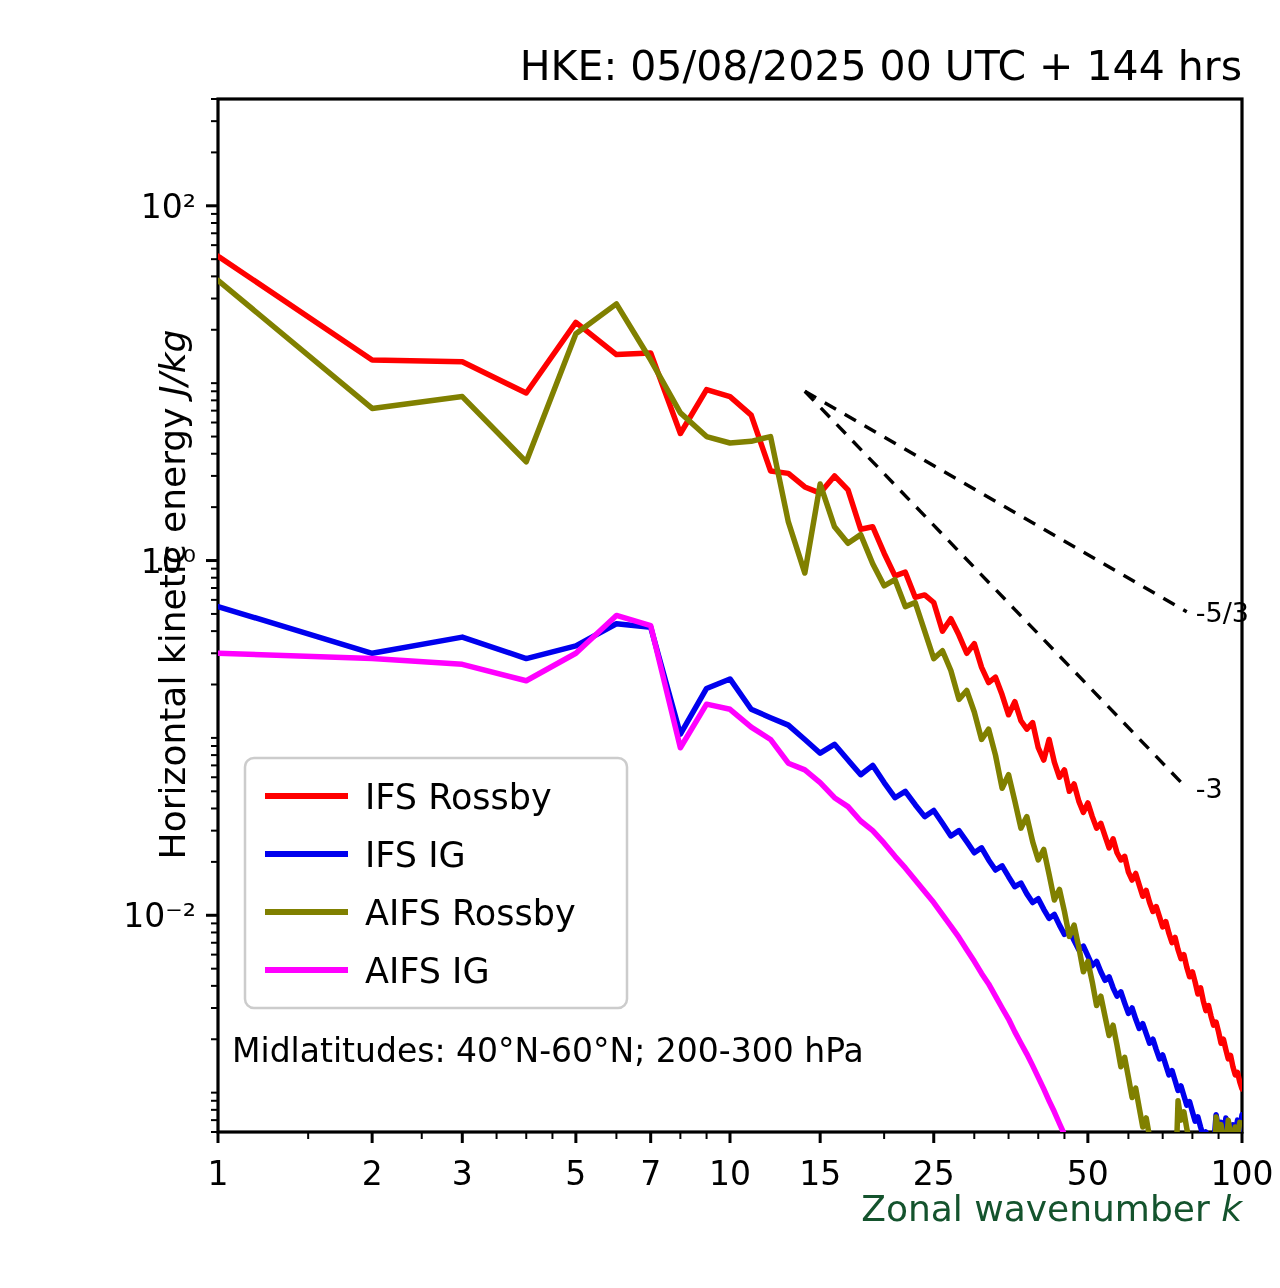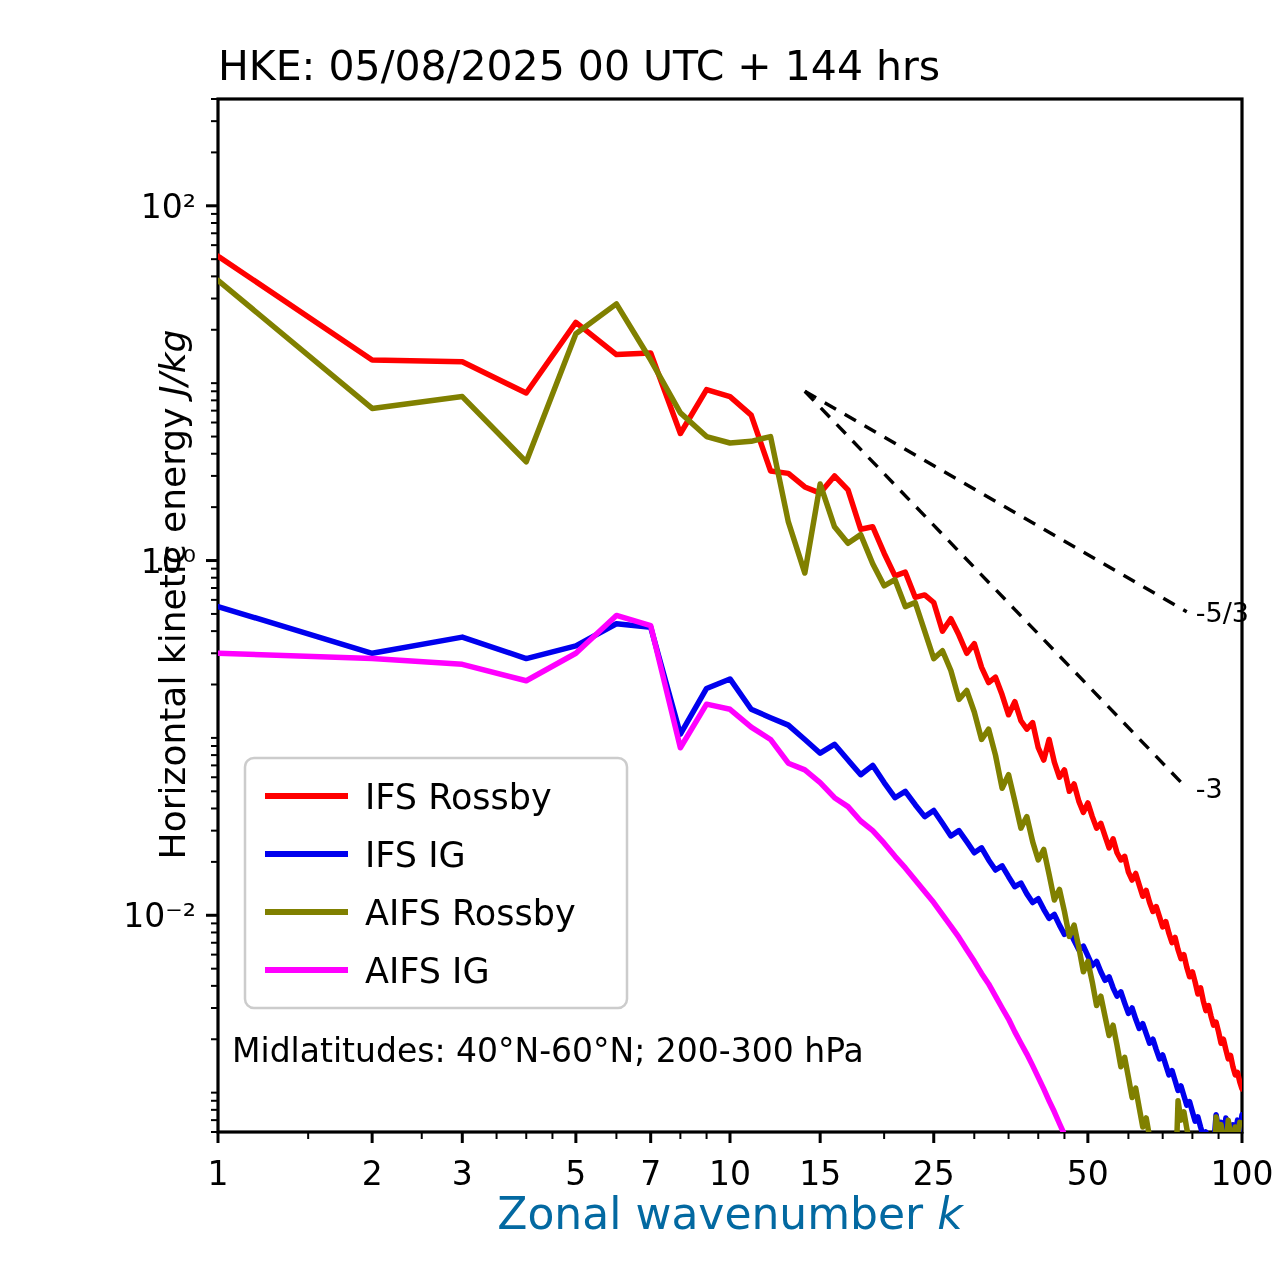--- a/index.html
+++ b/index.html
@@ -17,21 +17,21 @@
     position: relative;
     width: 1280px;
     height: 1288px;
     background: #ffffff;
   }
   #chart-title {
     position: absolute;
     left: 218px;
     top: 42px;
     width: 1024px;
-    text-align: left;
+    text-align: right;
     font-size: 41px;
     color: #000000;
     font-family: "DejaVu Sans", sans-serif;
     white-space: nowrap;
   }
   #ylabel {
     position: absolute;
     left: -278px;
     top: 574px;
     width: 900px;
@@ -40,23 +40,23 @@
     font-size: 36px;
     color: #000000;
     white-space: nowrap;
   }
   #ylabel .units { font-style: italic; }
   #xlabel {
     position: absolute;
     left: 218px;
     top: 1188px;
     width: 1024px;
-    text-align: center;
-    font-size: 44px;
-    color: #0369a1;
+    text-align: right;
+    font-size: 36px;
+    color: #14532d;
     white-space: nowrap;
   }
   #xlabel .sym { font-style: italic; }
   svg.plot {
     position: absolute;
     left: 0;
     top: 0;
   }
   .tick-label {
     font-family: "DejaVu Sans", sans-serif;

